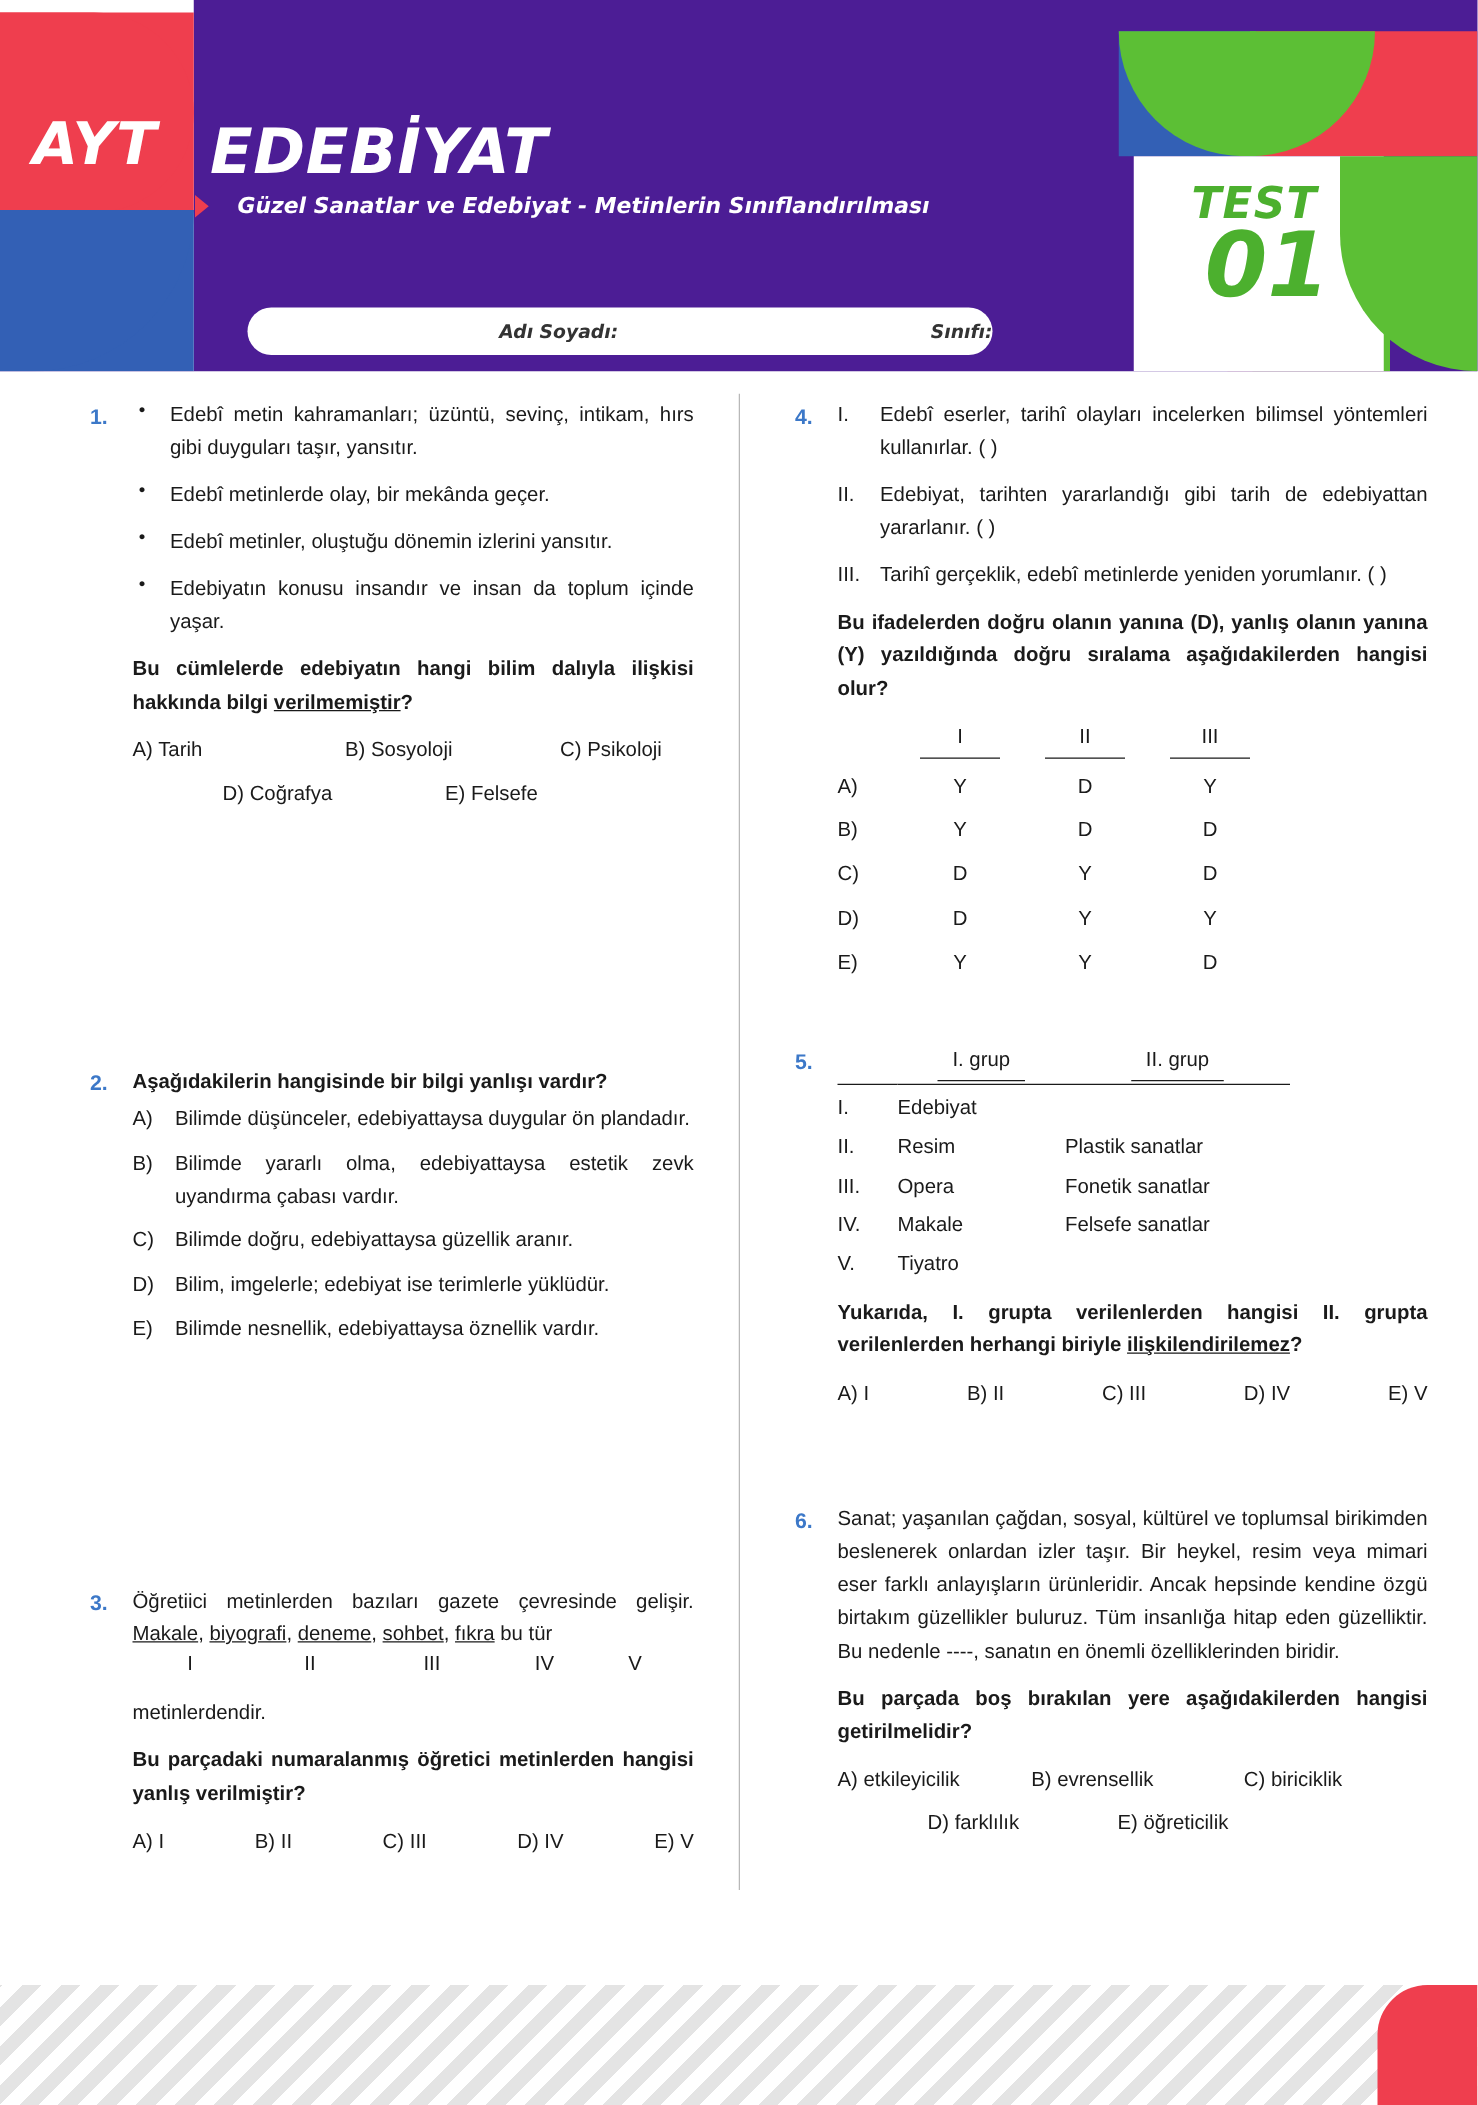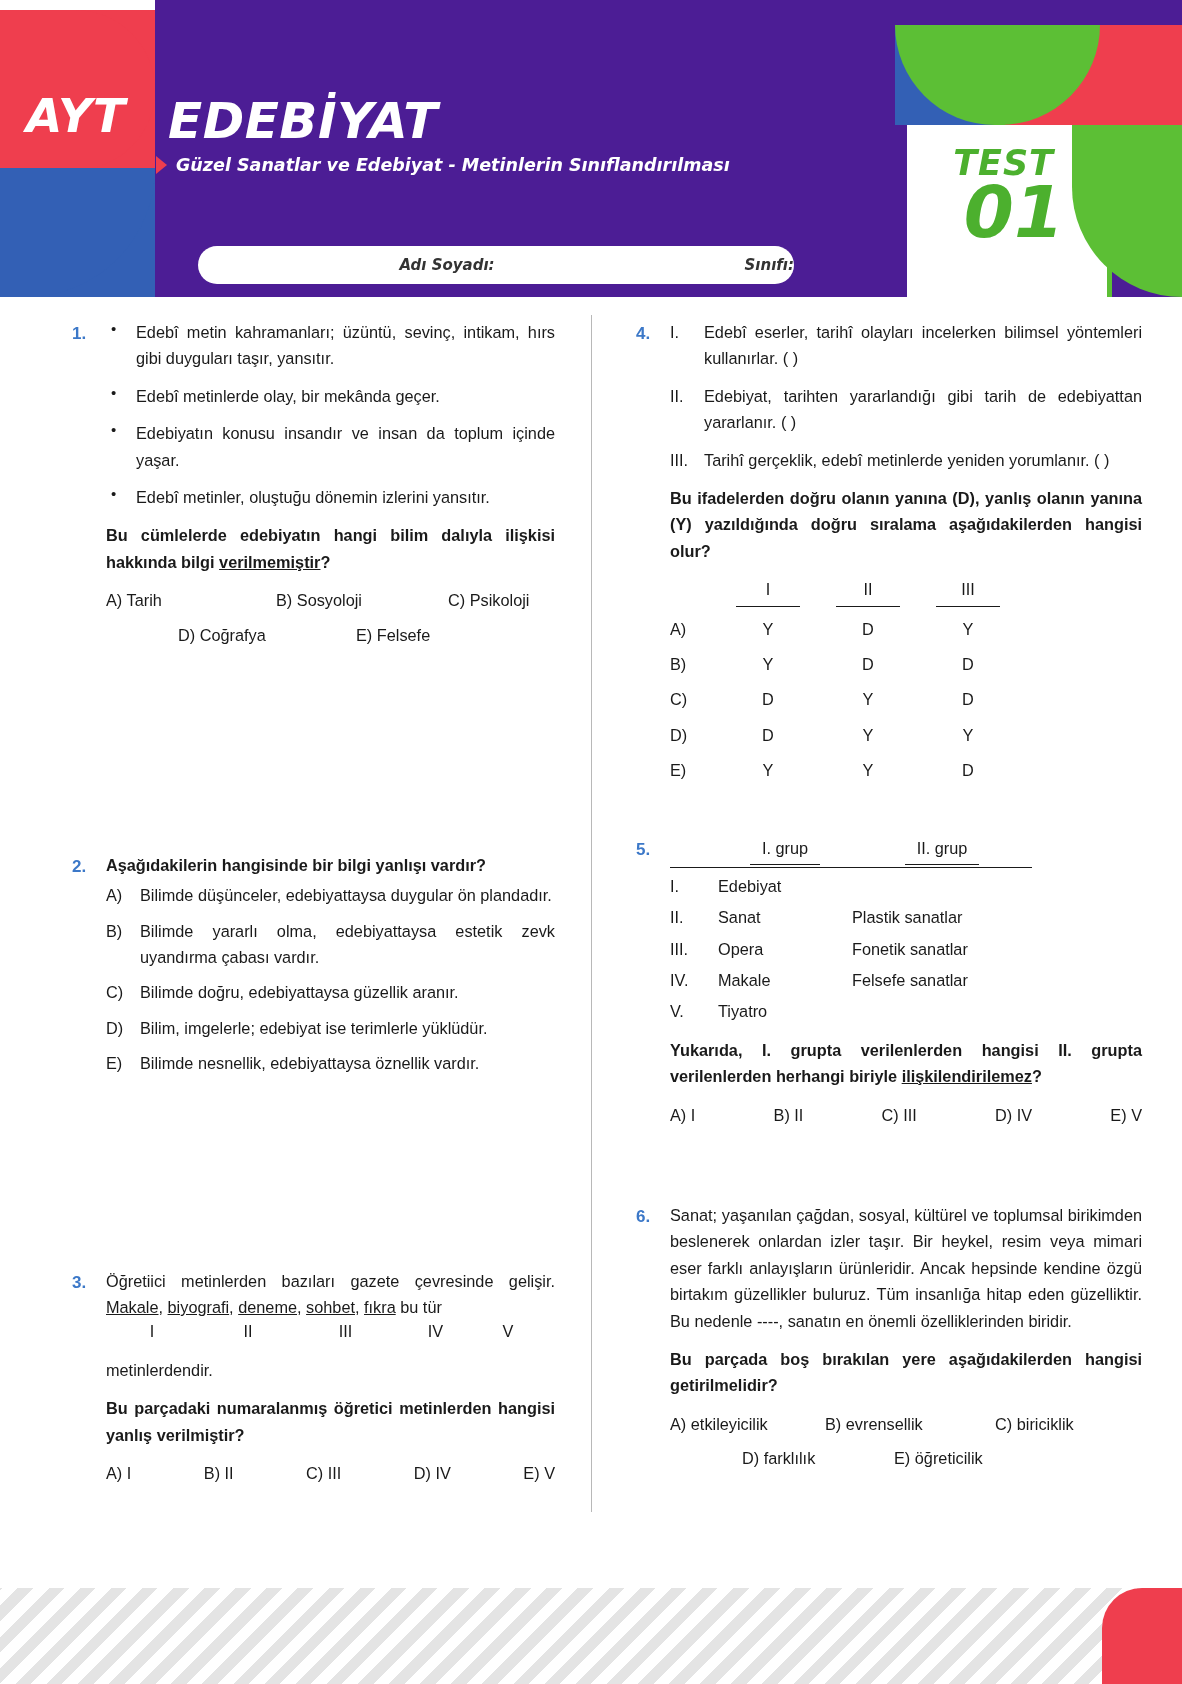--- a/index.html
+++ b/index.html
@@ -69,21 +69,21 @@
     font-weight: bold;
     font-style: italic;
     letter-spacing: 0.5px;
     z-index: 6;
   }
   .subtitle-row {
     position: absolute;
     left: 156px; top: 155px;
     display: flex;
     align-items: center;
-    gap: 9px;
+    gap: 23px;
     z-index: 6;
   }
   .subtitle-marker {
     width: 0; height: 0;
     border-top: 9px solid transparent;
     border-bottom: 9px solid transparent;
     border-left: 11px solid #ef3e4e;
   }
   .subtitle-text {
     color: #ffffff;
@@ -423,22 +423,22 @@
 <div class="content">
 
   <div class="col left">
 
     <div class="q" style="margin-top:4px;">
       <div class="qnum">1.</div>
       <div class="qbody">
         <ul class="bullet-list">
           <li>Edebî metin kahramanları; üzüntü, sevinç, intikam, hırs gibi duyguları taşır, yansıtır.</li>
           <li>Edebî metinlerde olay, bir mekânda geçer.</li>
+          <li>Edebî metinler, oluştuğu dönemin izlerini yansıtır.</li>
           <li>Edebiyatın konusu insandır ve insan da toplum içinde yaşar.</li>
-          <li>Edebî metinler, oluştuğu dönemin izlerini yansıtır.</li>
         </ul>
         <div class="stem"><span>Bu cümlelerde edebiyatın hangi bilim dalıyla ilişkisi hakkında bilgi </span><span class="u">verilmemiştir</span><span>?</span></div>
         <div class="opts-3">
           <span class="opt">A) Tarih</span>
           <span class="opt">B) Sosyoloji</span>
           <span class="opt">C) Psikoloji</span>
         </div>
         <div class="opts-2">
           <span class="opt">D) Coğrafya</span>
           <span class="opt">E) Felsefe</span>
@@ -569,21 +569,21 @@
           <span class="g1"><span>I. grup</span></span>
           <span class="g2"><span>II. grup</span></span>
         </div>
         <div class="grp-row">
           <span class="rn">I.</span>
           <span class="c1">Edebiyat</span>
           <span class="c2"></span>
         </div>
         <div class="grp-row">
           <span class="rn">II.</span>
-          <span class="c1">Sanat</span>
+          <span class="c1">Resim</span>
           <span class="c2">Plastik sanatlar</span>
         </div>
         <div class="grp-row">
           <span class="rn">III.</span>
           <span class="c1">Opera</span>
           <span class="c2">Fonetik sanatlar</span>
         </div>
         <div class="grp-row">
           <span class="rn">IV.</span>
           <span class="c1">Makale</span>

